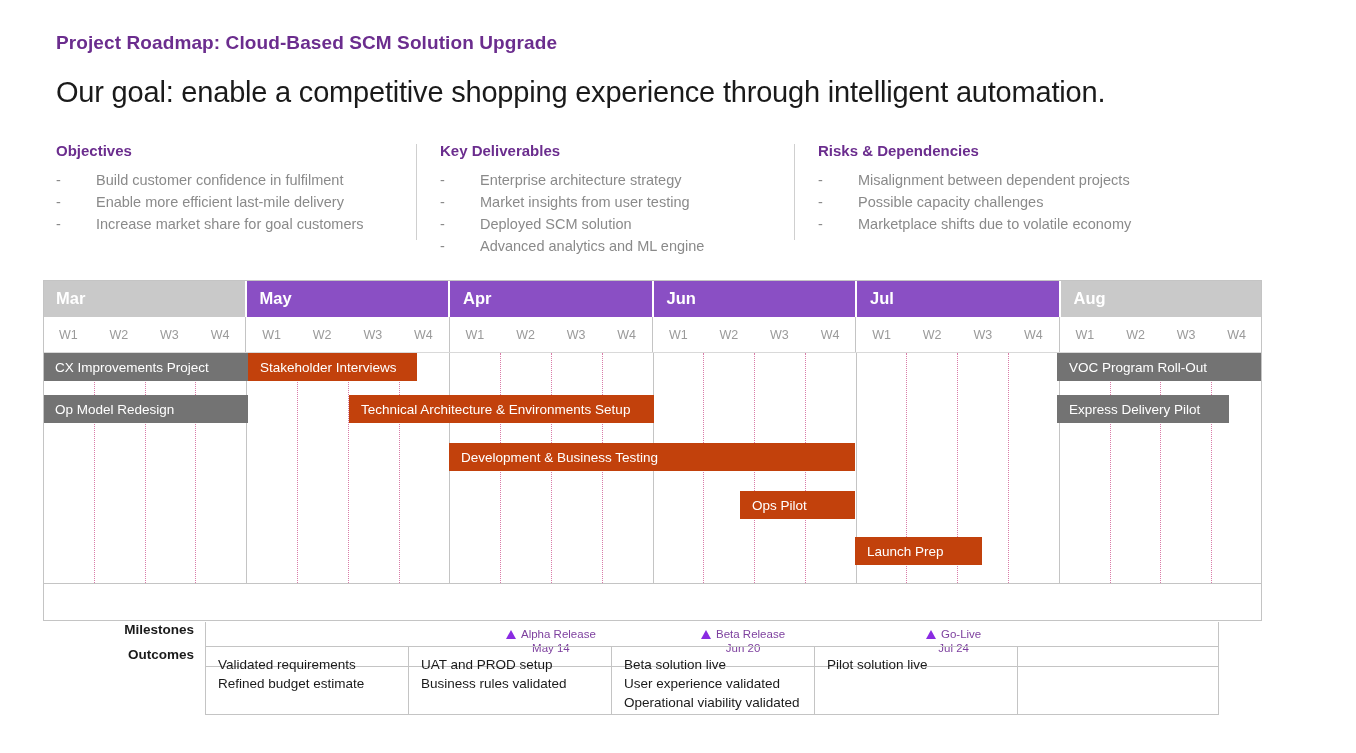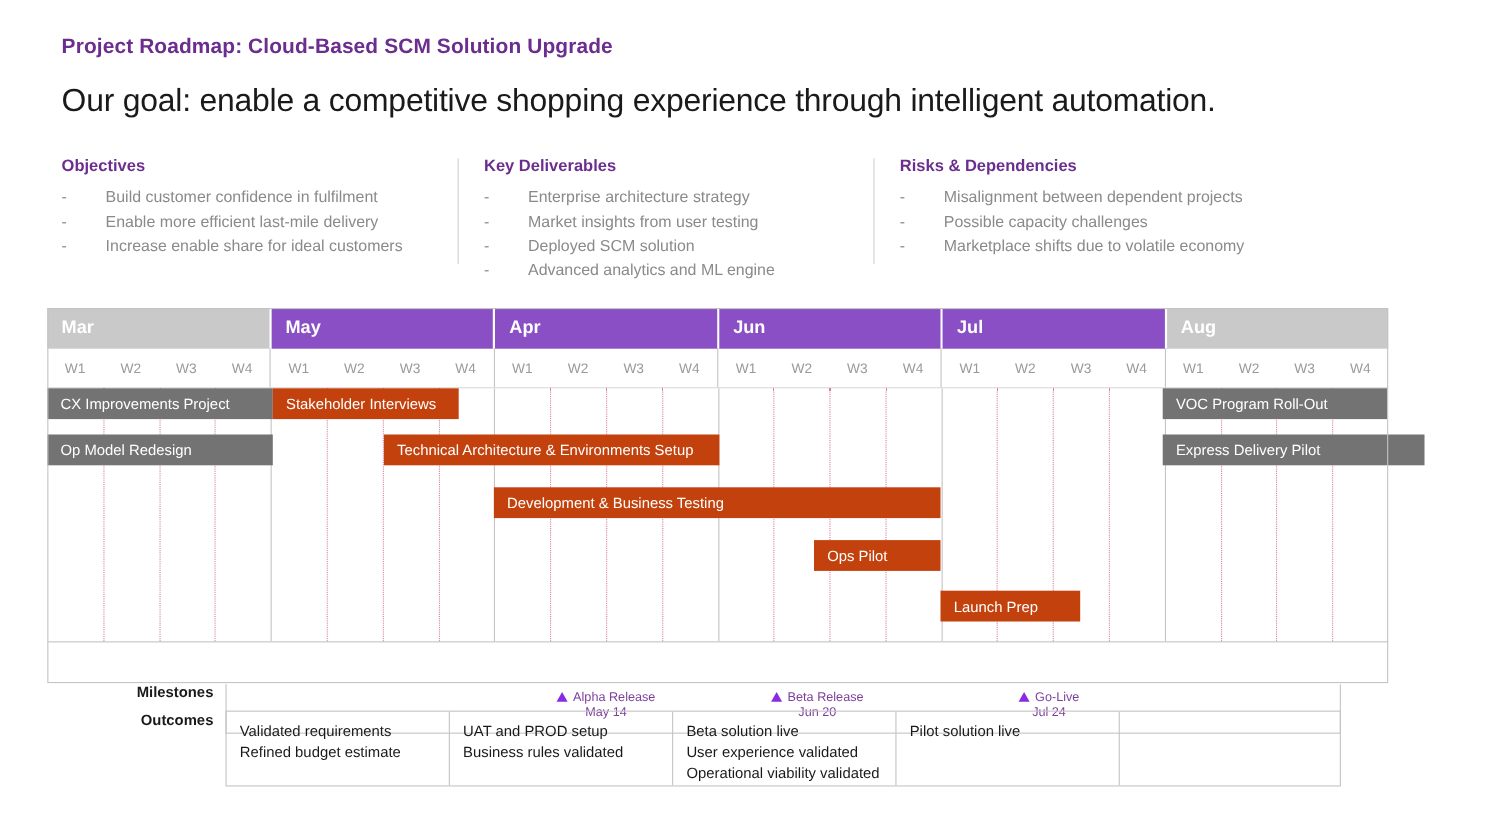--- a/index.html
+++ b/index.html
@@ -228,21 +228,21 @@
     <div class="bullet">
       <span class="dash">-</span>
       <span class="txt">Build customer confidence in fulfilment</span>
     </div>
     <div class="bullet">
       <span class="dash">-</span>
       <span class="txt">Enable more efficient last-mile delivery</span>
     </div>
     <div class="bullet">
       <span class="dash">-</span>
-      <span class="txt">Increase enable share for ideal customers</span>
+      <span class="txt">Increase market share for goal customers</span>
     </div>
   </div>
 
   <div class="col col-deliverables col-divider">
     <h3>Key Deliverables</h3>
     <div class="bullet">
       <span class="dash">-</span>
       <span class="txt">Enterprise architecture strategy</span>
     </div>
     <div class="bullet">
@@ -351,21 +351,21 @@
         <div class="wline" style="left: 1117.42px;"></div>
         <div class="wline" style="left: 1168.21px;"></div>
         <div class="bar bar-gray" style="left: 0px; width: 205px; top: 0px;">CX Improvements Project</div>
         <div class="bar bar-purple" style="left: 205px; width: 169px; top: 0px;">Stakeholder Interviews</div>
         <div class="bar bar-purple" style="left: 306px; width: 305px; top: 42px;">Technical Architecture &amp; Environments Setup</div>
         <div class="bar bar-gray" style="left: 0px; width: 205px; top: 42px;">Op Model Redesign</div>
         <div class="bar bar-purple" style="left: 406px; width: 406px; top: 90px;">Development &amp; Business Testing</div>
         <div class="bar bar-purple" style="left: 697px; width: 115px; top: 138px;">Ops Pilot</div>
         <div class="bar bar-purple" style="left: 812px; width: 127px; top: 184px;">Launch Prep</div>
         <div class="bar bar-gray" style="left: 1014px; width: 204px; top: 0px;">VOC Program Roll-Out</div>
-        <div class="bar bar-gray" style="left: 1014px; width: 238px; top: 42px;">Express Delivery Pilot</div>
+        <div class="bar bar-gray" style="left: 1014px; width: 172px; top: 42px;">Express Delivery Pilot</div>
       </div>
 
     <div class="gantt-outer-border"></div>
   </div>
 </div>
 
 <div class="mile-row">
   <div class="mile-track" id="mile-track">
     <div class="mile-label">Milestones</div>
   <div class="milestone" style="left: 300px;"><span class="tri"></span><span>Alpha Release</span><div>May 14</div></div>

